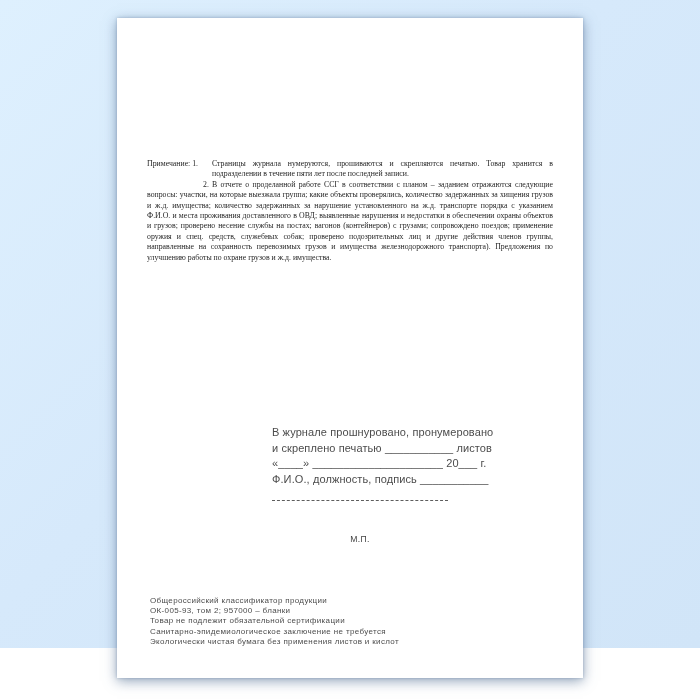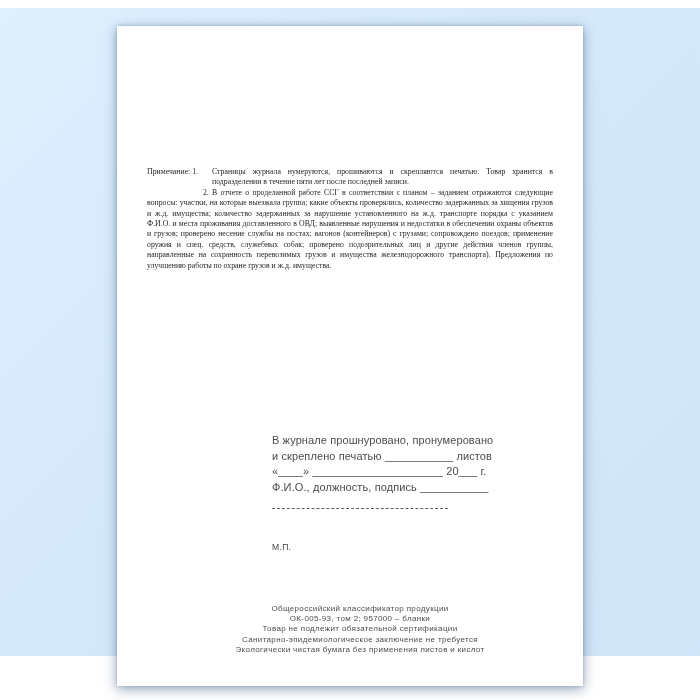--- a/index.html
+++ b/index.html
@@ -8,21 +8,20 @@
     width: 700px;
     height: 700px;
     overflow: hidden;
     font-family: "Liberation Sans", sans-serif;
   }
   .stage {
     position: relative;
     width: 700px;
     height: 648px;
     background: linear-gradient(135deg, #def0fe 0%, #d6e9fb 45%, #d1e5f8 100%);
-    margin-top: 8px;
   }
   .sheet {
     position: absolute;
     left: 117px;
     top: 18px;
     width: 466px;
     height: 660px;
     background: #ffffff;
     box-shadow: 0 3px 12px rgba(100, 126, 158, 0.70), 0 0 3px rgba(100, 126, 158, 0.45);
   }
@@ -57,33 +56,33 @@
     height: 0;
     width: 176px;
     margin-top: 12px;
     border-bottom: 1.4px dashed #5d5d5d;
   }
   .stamp {
     position: absolute;
     left: 155px;
     top: 516px;
     width: 176px;
-    text-align: left;
+    text-align: center;
     padding-right: 2px;
     font-size: 8.6px;
     letter-spacing: 0.3px;
     color: #424242;
   }
   
   .footer {
     position: absolute;
     left: 33px;
     top: 578px;
     width: 420px;
-    text-align: center;
+    text-align: left;
     font-size: 8px;
     line-height: 10.2px;
     letter-spacing: 0.35px;
     color: #4c4c4c;
   }
 </style>
 </head>
 <body>
 
 <div class="stage">

